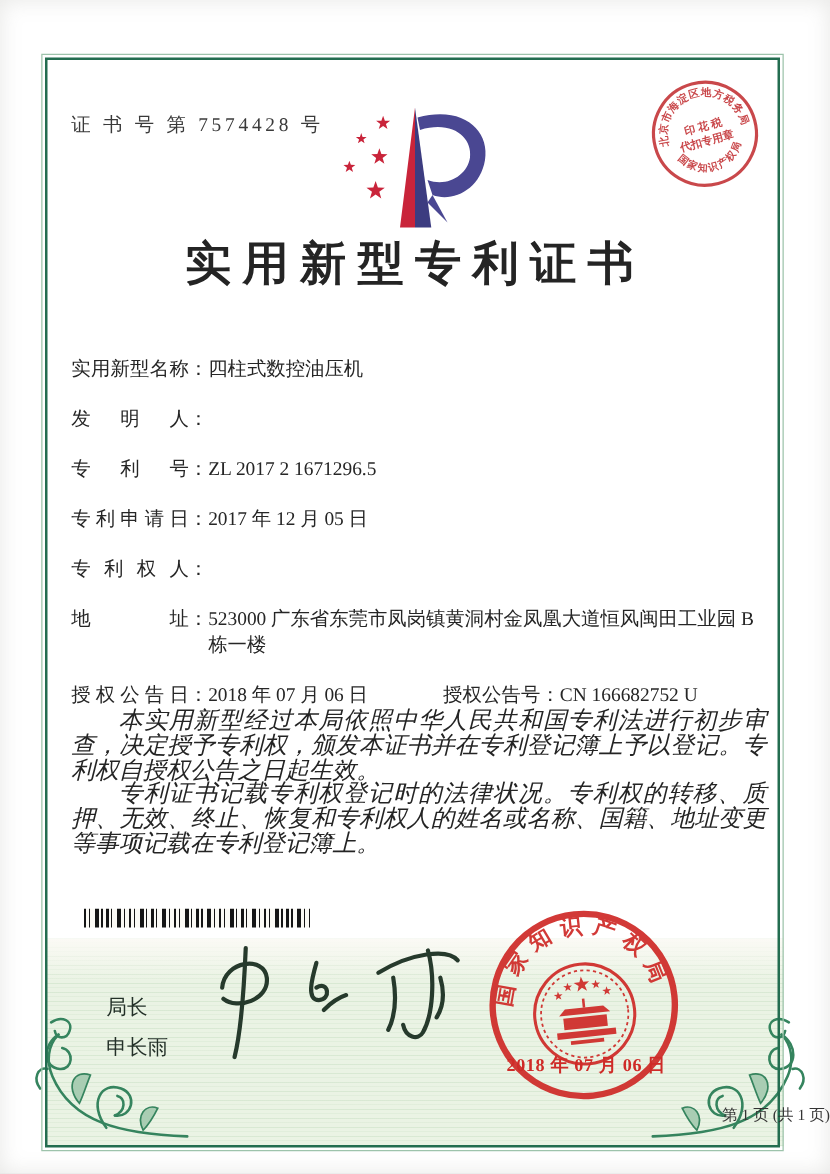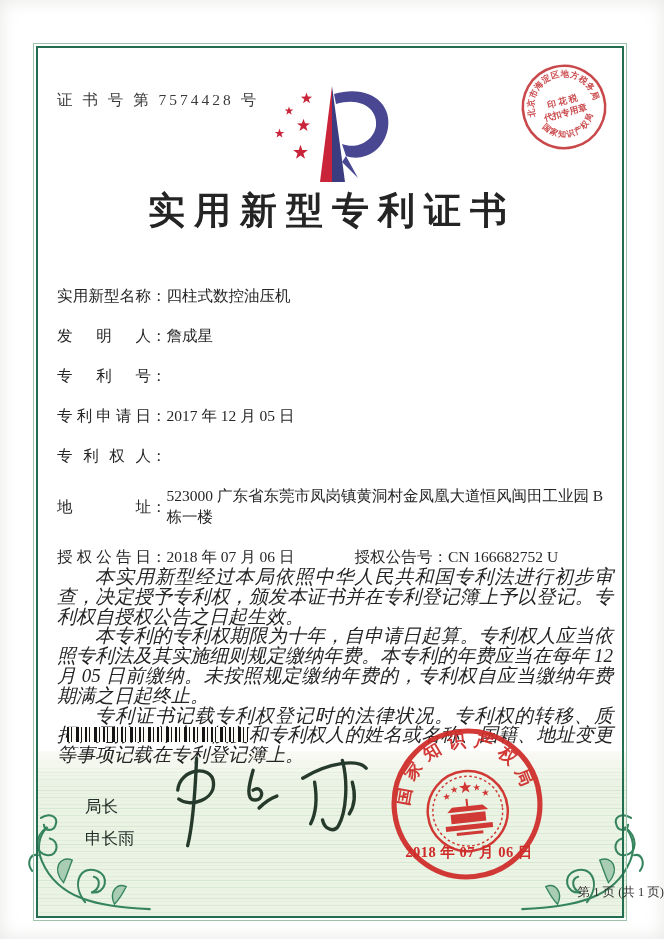--- a/index.html
+++ b/index.html
@@ -15,21 +15,21 @@
         background:repeating-linear-gradient(180deg,#eaf3e4 0px,#eaf3e4 2.6px,#d4e6cf 3.6px);}
   .band::before{content:"";position:absolute;left:0;top:0;right:0;height:34px;
         background:linear-gradient(180deg,#fbfaf5 0%,rgba(251,250,245,0) 100%);}
   .layer{position:absolute;z-index:3;}
   .cert-no{left:57px;top:90px;font-size:15.5px;letter-spacing:3px;color:#3a3a3a;}
   .logo{left:270px;top:82px;width:124px;height:108px;}
   .tax-stamp{left:515px;top:58px;width:98px;height:98px;opacity:.92;z-index:4;}
   .title{left:0;top:186px;width:100%;text-align:center;font-size:37px;font-weight:600;
          letter-spacing:9px;color:#242424;}
   .fields{left:57px;top:285px;width:556px;font-size:15.5px;line-height:21px;color:#262626;}
-  .f-row{display:flex;margin-bottom:19px;align-items:center;}
+  .f-row{display:flex;margin-bottom:19px;}
   .f-label{flex:0 0 94px;text-align:justify;text-align-last:justify;text-justify:inter-character;}
   .f-colon{flex:0 0 14px;}
   .f-value{flex:1;}
   .pair2{display:flex;margin-left:60px;flex:0 0 auto;}
   .pair2 .f-label{flex:0 0 78px;}
   .paras{left:57px;top:567px;width:556px;font-size:19px;line-height:19.8px;
          color:#242424;text-align:justify;font-style:italic;}
   .paras p{margin:0;text-indent:2em;}
   .barcode{left:67px;top:727px;width:181px;height:15px;
      background:repeating-linear-gradient(90deg,#151515 0 2px,#fbfaf5 2px 4px,#151515 4px 5px,
@@ -120,25 +120,25 @@
 
   <div class="layer fields">
     <div class="f-row">
       <span class="f-label">实用新型名称</span>
         <span class="f-colon">：</span>
       <span class="f-value">四柱式数控油压机</span>
     </div>
     <div class="f-row">
       <span class="f-label">发明人</span>
         <span class="f-colon">：</span>
-      <span class="f-value">詹成星</span>
     </div>
     <div class="f-row">
       <span class="f-label">专利号</span>
         <span class="f-colon">：</span>
+      <span class="f-value">ZL 2017 2 1671296.5</span>
     </div>
     <div class="f-row">
       <span class="f-label">专利申请日</span>
         <span class="f-colon">：</span>
       <span class="f-value">2017 年 12 月 05 日</span>
     </div>
     <div class="f-row">
       <span class="f-label">专利权人</span>
         <span class="f-colon">：</span>
     </div>
@@ -154,21 +154,20 @@
       <span class="pair2">
         <span class="f-label">授权公告号</span>
           <span class="f-colon">：</span>
         <span>CN 166682752 U</span>
       </span>
     </div>
   </div>
 
   <div class="layer paras">
     <p>本实用新型经过本局依照中华人民共和国专利法进行初步审查，决定授予专利权，颁发本证书并在专利登记簿上予以登记。专利权自授权公告之日起生效。</p>
-    <p>本专利的专利权期限为十年，自申请日起算。专利权人应当依照专利法及其实施细则规定缴纳年费。本专利的年费应当在每年 12 月 05 日前缴纳。未按照规定缴纳年费的，专利权自应当缴纳年费期满之日起终止。</p>
     <p>专利证书记载专利权登记时的法律状况。专利权的转移、质押、无效、终止、恢复和专利权人的姓名或名称、国籍、地址变更等事项记载在专利登记簿上。</p>
   </div>
 
   <div class="layer barcode"></div>
 
   <div class="layer sig-block">
     <div>局长</div>
     <div>申长雨</div>
   </div>
 

